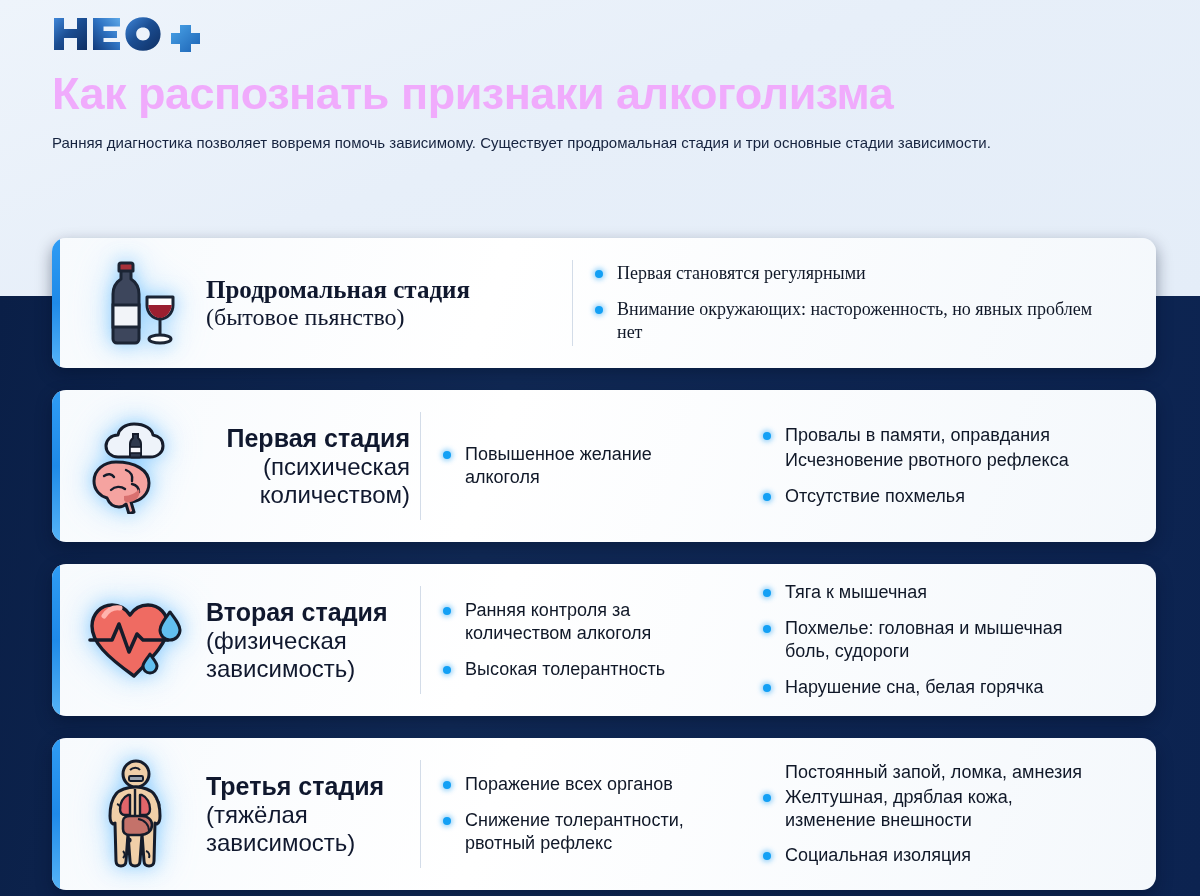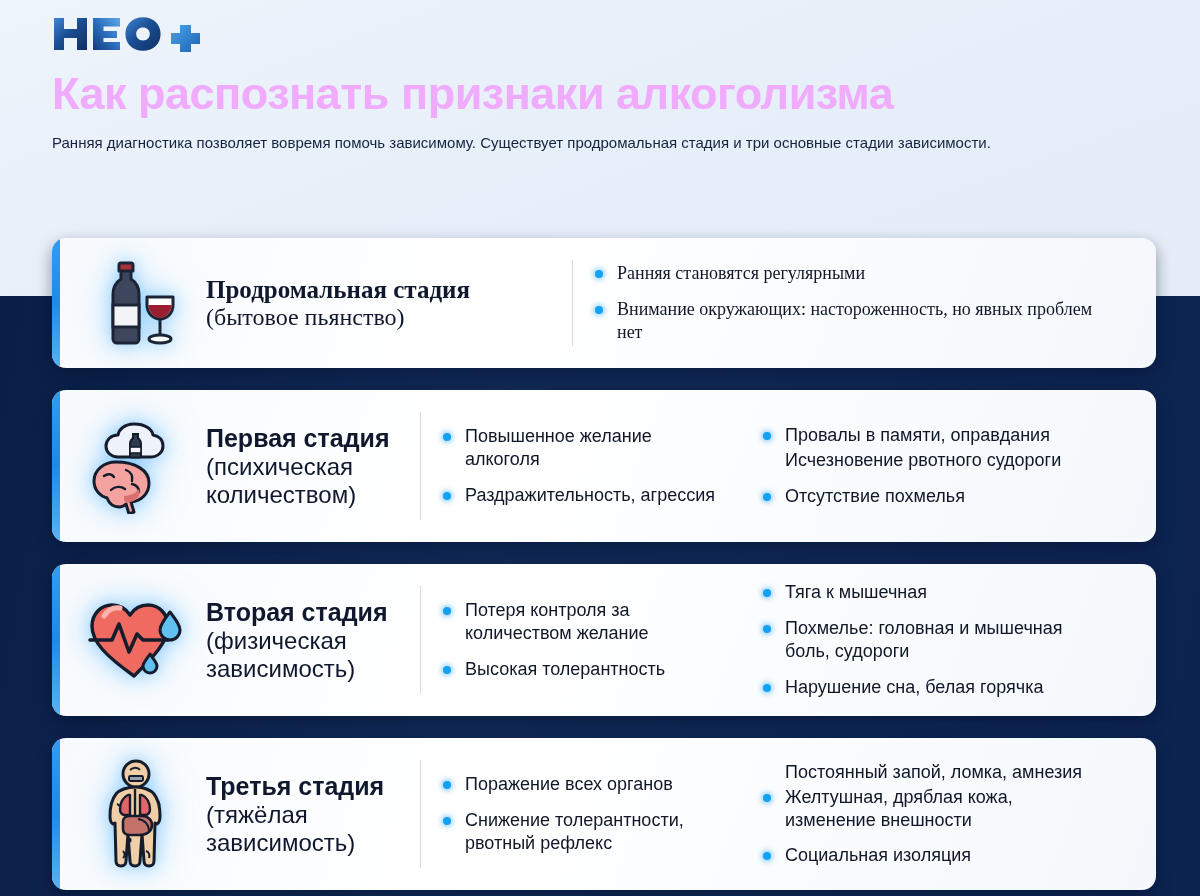--- a/index.html
+++ b/index.html
@@ -131,21 +131,21 @@
     background: #13a0f5;
     box-shadow: 0 0 5px 2px rgba(30,160,245,.45);
   }
   .bullets li.nodot { padding-left: 22px; }
 
   
   .card-1 .stage-head { width: 520px; }
   .card-1 .col-a { width: 540px; }
   .card-1 .bullets li { font-size: 18px; }
 
-  .card-2 .stage-head { width: 368px; }
+  .card-2 .stage-head { width: 368px; text-align: right; }
   .card-2 .col-a { width: 320px; }
   .card-2 .col-b { width: 380px; }
 
   .card-3 .stage-head { width: 368px; }
   .card-3 .col-a { width: 320px; }
   .card-3 .col-b { width: 380px; }
 
   .card-4 .stage-head { width: 368px; }
   .card-4 .col-a { width: 320px; }
   .card-4 .col-b { width: 380px; }
@@ -211,21 +211,21 @@
       </div>
       <div class="stage-title">
         <span class="name">Продромальная стадия</span>
         <span class="sub">(бытовое пьянство)</span>
       </div>
     </div>
     <div class="divider"></div>
     <div class="cols">
       <div class="col col-a">
         <ul class="bullets">
-          <li><span class="dot"></span><span>Ранняя становятся регулярными</span></li>
+          <li><span class="dot"></span><span>Первая становятся регулярными</span></li>
           <li><span class="dot"></span><span>Внимание окружающих: настороженность, но явных проблем нет</span></li>
         </ul>
       </div>
     </div>
   </div>
 
   <div class="card card-2">
     <div class="stage-head">
       <div class="stage-icon glow">
         <svg width="100" height="96" viewBox="0 0 100 96">
@@ -244,27 +244,26 @@
       <div class="stage-title">
         <span class="name">Первая стадия</span>
         <span class="sub">(психическая количеством)</span>
       </div>
     </div>
     <div class="divider"></div>
     <div class="cols">
       <div class="col col-a">
         <ul class="bullets">
           <li><span class="dot"></span><span>Повышенное желание алкоголя</span></li>
-          <li><span class="dot"></span><span>Раздражительность, агрессия</span></li>
         </ul>
       </div>
       <div class="col col-b">
         <ul class="bullets">
           <li style="margin-bottom:2px"><span class="dot"></span><span>Провалы в памяти, оправдания</span></li>
-          <li class="nodot"><span>Исчезновение рвотного судороги</span></li>
+          <li class="nodot"><span>Исчезновение рвотного рефлекса</span></li>
           <li><span class="dot"></span><span>Отсутствие похмелья</span></li>
         </ul>
       </div>
     </div>
   </div>
 
   <div class="card card-3">
     <div class="stage-head">
       <div class="stage-icon glow">
         <svg width="104" height="92" viewBox="0 0 104 92">
@@ -277,21 +276,21 @@
       </div>
       <div class="stage-title">
         <span class="name">Вторая стадия</span>
         <span class="sub">(физическая зависимость)</span>
       </div>
     </div>
     <div class="divider"></div>
     <div class="cols">
       <div class="col col-a">
         <ul class="bullets">
-          <li><span class="dot"></span><span>Потеря контроля за количеством желание</span></li>
+          <li><span class="dot"></span><span>Ранняя контроля за количеством алкоголя</span></li>
           <li><span class="dot"></span><span>Высокая толерантность</span></li>
         </ul>
       </div>
       <div class="col col-b">
         <ul class="bullets">
           <li><span class="dot"></span><span>Тяга к мышечная</span></li>
           <li><span class="dot"></span><span>Похмелье: головная и мышечная боль, судороги</span></li>
           <li><span class="dot"></span><span>Нарушение сна, белая горячка</span></li>
         </ul>
       </div>

